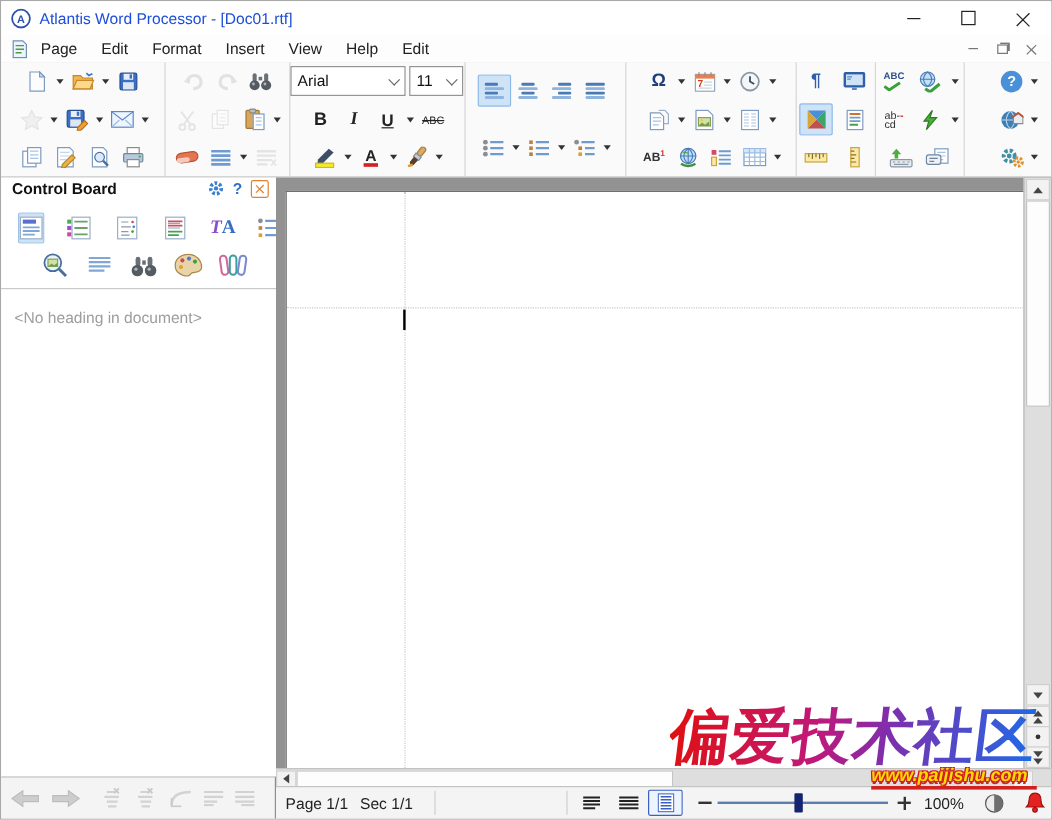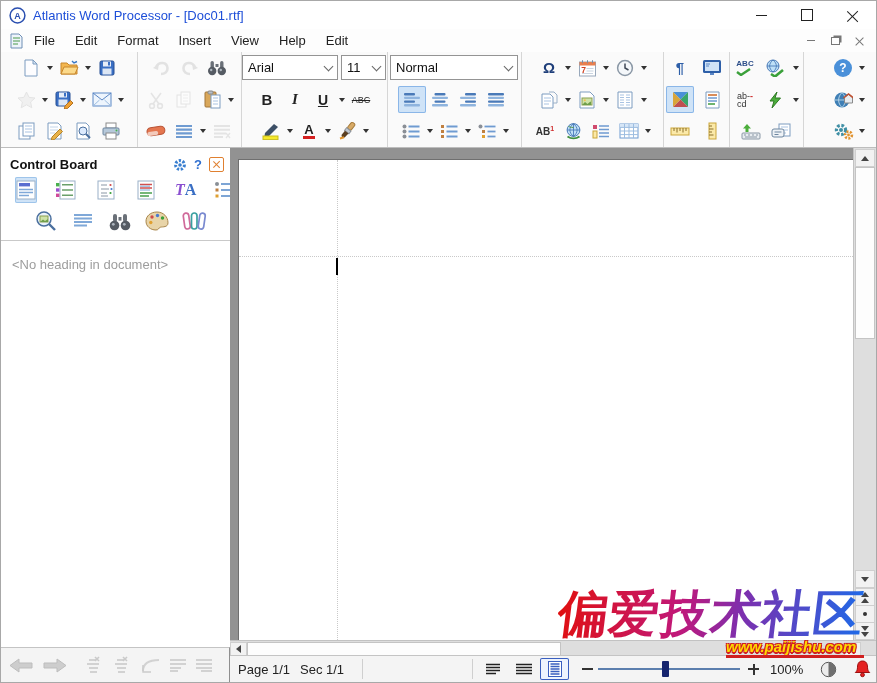--- a/index.html
+++ b/index.html
@@ -45,21 +45,21 @@
   .omg{font-size:15px;font-weight:bold;color:#1f3f7a}
   .pil{font-size:15px;font-weight:bold;color:#2e5fa8}
   .ab1{font-size:10px;font-weight:bold;color:#333}
   .ab1 .sup{font-size:7px;color:#d03030;vertical-align:super}
   .hyph{font-size:9px;line-height:8px;color:#333;text-align:left}
   .hyph b{color:#d03030}
   .spell{position:relative;font-size:8px;font-weight:bold;color:#2e4f8a;line-height:8px;text-align:center}
   .helpc{width:18px;height:18px;border-radius:50%;background:#4a90d9;color:#fff;font-weight:bold;font-size:12px;display:flex;align-items:center;justify-content:center}
   
   .cboard{position:absolute;left:1px;top:148px;width:229px;bottom:36px;background:#fff;border-right:1px solid #8f8f8f}
-  .cbhead{display:flex;align-items:flex-end;height:22px;padding:2px 6px 0 9px}
+  .cbhead{display:flex;align-items:flex-start;height:22px;padding:2px 6px 0 9px}
   .cbtitle{font-size:13px;font-weight:bold;color:#111;flex:1}
   .cbhelp{color:#2f6fd0;font-weight:bold;font-size:13px;margin:0 7px}
   .cbclose{width:13px;height:13px;border:1px solid #e08030;border-radius:2px;position:relative}
   .cbclose:before,.cbclose:after{content:"";position:absolute;left:5.5px;top:2px;width:1.4px;height:9px;background:#e08030}
   .cbclose:before{transform:rotate(45deg)}.cbclose:after{transform:rotate(-45deg)}
   .cbrow1{display:flex;align-items:center;gap:18px;padding:5px 0 2px 14px}
   .cbrow2{display:flex;align-items:center;gap:7px;padding:3px 0 6px 30px;border-bottom:1px solid #c9c9c9}
   .cbi{width:30px;height:26px;display:flex;align-items:center;justify-content:center;border-radius:2px}
   .cbsel{background:#cfe3f7;box-shadow:inset 0 0 0 1px #9ec4ea}
   .cbta{font-family:"Liberation Serif",serif;font-size:16px;font-weight:bold}
@@ -130,21 +130,21 @@
     </div>
   </div>
 
   <div class="menubar">
     <span class="mdoc">
       <svg width="15" height="16" viewBox="0 0 15 16">
           <path d="M2 1h8l3 3v11H2z" fill="#eef4fb" stroke="#6f8fb5"></path>
           <path d="M4 5h7M4 8h7M4 11h5" stroke="#4a9a4a" stroke-width="1.2"></path>
         </svg>
     </span>
-    <span class="mitem">File</span>
+    <span class="mitem">Page</span>
     <span class="mitem">Edit</span>
     <span class="mitem">Format</span>
     <span class="mitem">Insert</span>
     <span class="mitem">View</span>
     <span class="mitem">Help</span>
     <span class="mitem">Edit</span>
     <div class="mdibtns">
       <div class="mdib">
           <span class="g-min2"></span>
         </div>
@@ -366,26 +366,20 @@
               </g>
               <path d="M2 16.5l4-1.2" stroke="#e3962e" stroke-width="2"></path>
             </svg>
           </div>
           <span class="car"></span>
       </div>
     </div>
 
     <div class="grp" style="left:386px;width:134px">
       <div class="trow">
-        <div class="combo" style="width:116px">
-            <span>Normal</span>
-            <span class="chev"></span>
-          </div>
-      </div>
-      <div class="trow">
         <div class="tb on">
             <svg width="18" height="15" viewBox="0 0 18 15">
               <rect x="1" y="1" width="11" height="2.4" rx="1" fill="#4a7ab8"></rect>
               <rect x="1" y="4.7" width="16" height="2.4" rx="1" fill="#8fb4de"></rect>
               <rect x="1" y="8.4" width="11" height="2.4" rx="1" fill="#4a7ab8"></rect>
               <rect x="1" y="12.1" width="16" height="2.4" rx="1" fill="#8fb4de"></rect>
             </svg>
           </div>
         <div class="tb">
             <svg width="18" height="15" viewBox="0 0 18 15">

